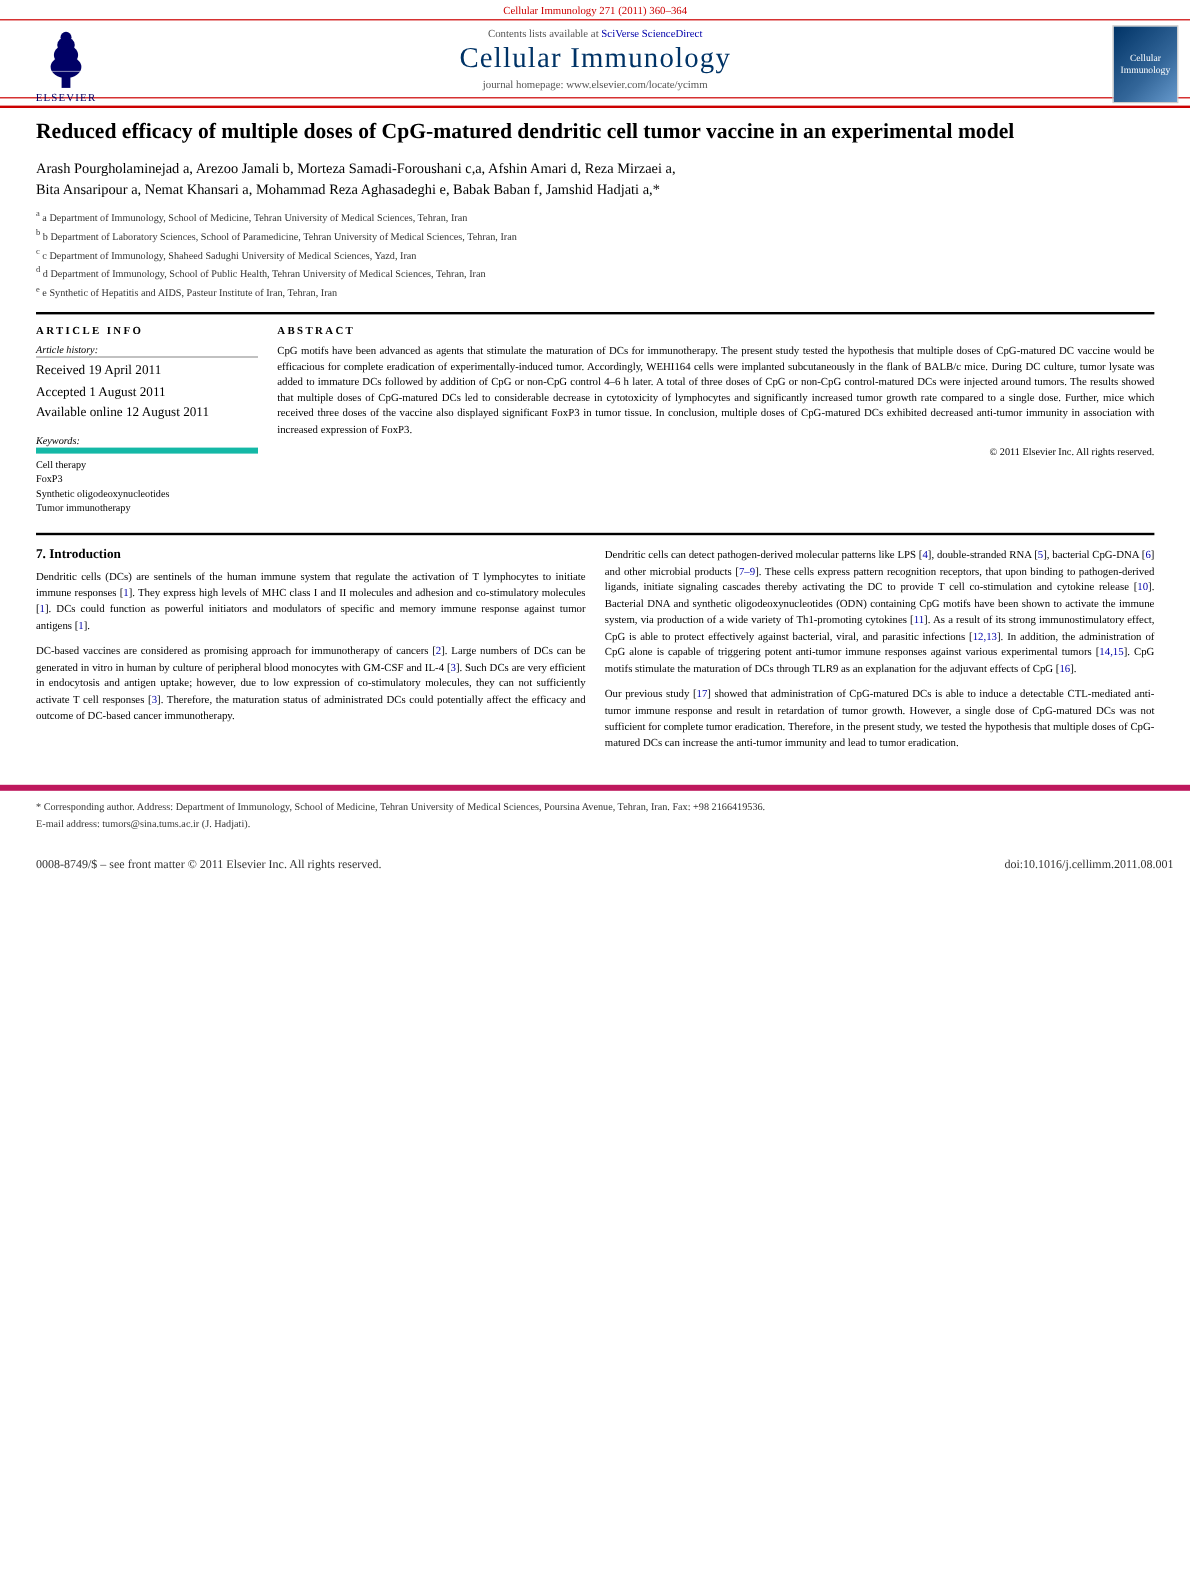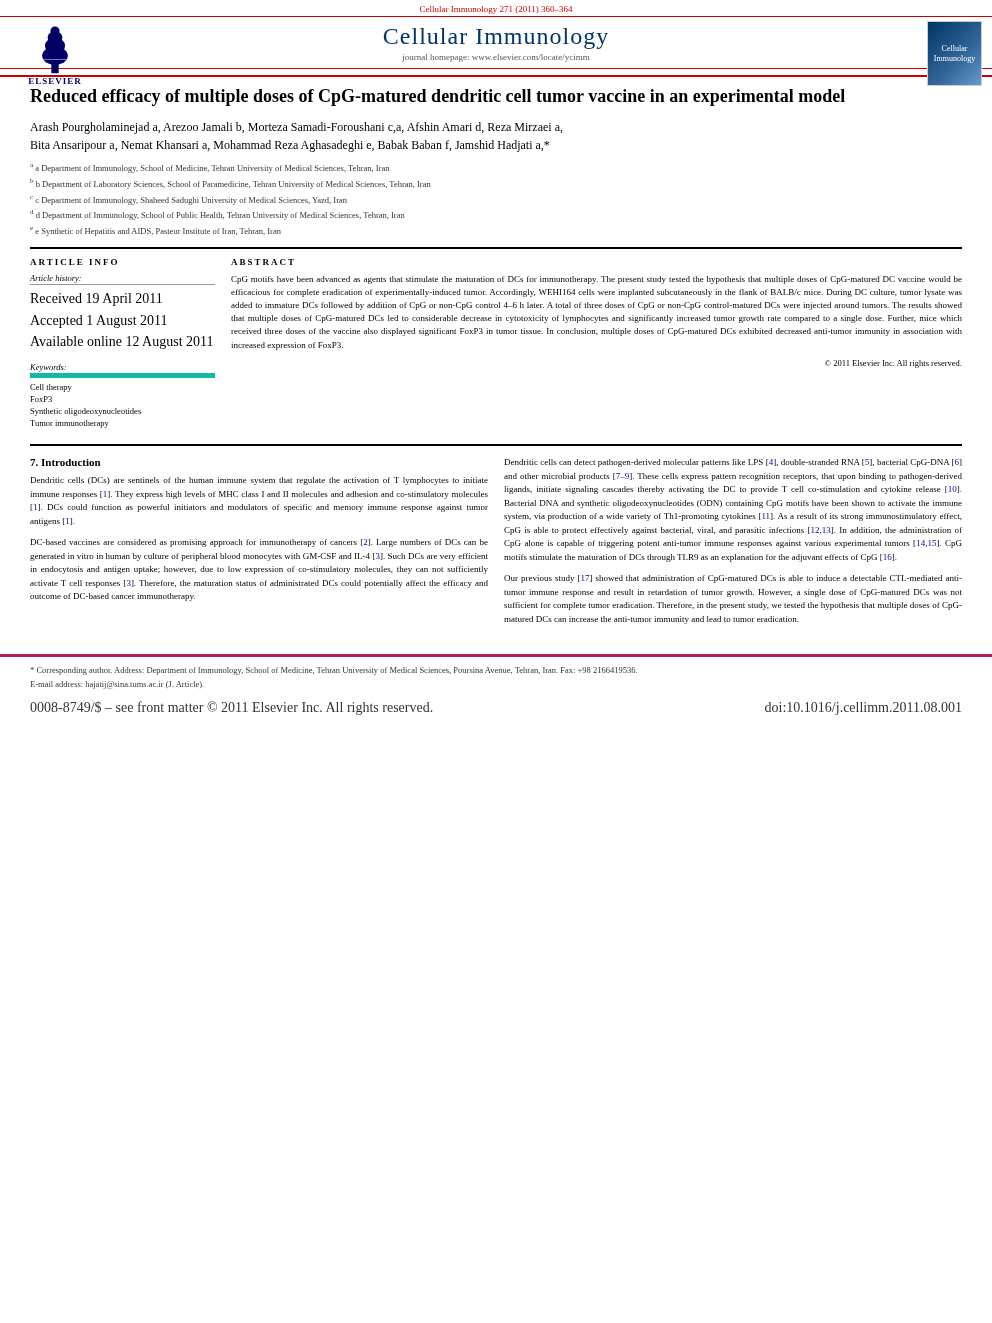--- a/index.html
+++ b/index.html
@@ -43,21 +43,21 @@
       display: flex;
       flex-direction: column;
       align-items: center;
     }
     .elsevier-tree {
       width: 60px;
       height: 55px;
     }
     .elsevier-label {
       font-size: 9px;
-      font-weight: bold;
+      font-weight: normal;
       color: #006;
       letter-spacing: 1px;
     }
     .journal-banner-center {
       flex: 1;
       text-align: center;
     }
     .sciverse-line {
       font-size: 9px;
       color: #555;
@@ -149,21 +149,21 @@
       margin-bottom: 6px;
     }
     .info-section-label {
       font-size: 8.5px;
       font-style: italic;
       border-bottom: 1px solid #999;
       margin-bottom: 4px;
       padding-bottom: 1px;
     }
     .info-item {
-      font-size: 14px;
+      font-size: 11px;
       margin-bottom: 2px;
       line-height: 1.4;
     }
     .keywords-section {
       margin-top: 10px;
     }
     .keywords-label {
       font-size: 8.5px;
       font-style: italic;
       border-bottom: 5px solid #14b8a6;
@@ -222,33 +222,33 @@
       margin-bottom: 8px;
       color: #000;
     }
     .ref-link {
       color: #00a;
       text-decoration: none;
     }
 
     
     .page-footer {
-      padding: 8px 30px 4px 30px;
-      border-top: 3px solid #be185d;
+      padding: 8px 14px 4px 30px;
+      border-top: 5px solid #be185d;
       font-size: 8px;
       color: #333;
     }
     .footnote-line {
       margin-bottom: 2px;
       font-size: 8.5px;
       line-height: 1.4;
     }
     .footer-bottom {
-      margin-top: 9px;
-      font-size: 14px;
+      margin-top: 22px;
+      font-size: 10px;
       display: flex;
       justify-content: space-between;
     }
   </style>
 </head>
 <body>
 
 <div class="journal-header">
   <div class="journal-name-top">Cellular Immunology 271 (2011) 360–364</div>
   <div class="journal-banner">
@@ -261,20 +261,24 @@
           <ellipse cx="30" cy="27" rx="11" ry="9" fill="#006"></ellipse>
           <ellipse cx="30" cy="18" rx="8" ry="7" fill="#006"></ellipse>
           <ellipse cx="30" cy="11" rx="5" ry="5" fill="#006"></ellipse>
 
           <line x1="14" y1="42" x2="46" y2="42" stroke="#fff" stroke-width="0.5"></line>
         </svg>
         <span class="elsevier-label">ELSEVIER</span>
       </div>
     </div>
     <div class="journal-banner-center">
+      <div class="sciverse-line">
+        <span>Contents lists available at</span>
+        <a class="sciverse-link">SciVerse ScienceDirect</a>
+      </div>
       <div class="journal-main-title">Cellular Immunology</div>
       <div class="journal-homepage">
         <span>journal homepage: www.elsevier.com/locate/ycimm</span>
       </div>
     </div>
     <div class="journal-banner-right">
       <div class="journal-thumb">
         <span style="font-size:8px; line-height:1.2;">Cellular Immunology</span>
       </div>
     </div>
@@ -344,18 +348,18 @@
         Our previous study [<a class="ref-link">17</a>] showed that administration of CpG-matured DCs is able to induce a detectable CTL-mediated anti-tumor immune response and result in retardation of tumor growth. However, a single dose of CpG-matured DCs was not sufficient for complete tumor eradication. Therefore, in the present study, we tested the hypothesis that multiple doses of CpG-matured DCs can increase the anti-tumor immunity and lead to tumor eradication.
       </div>
     </div>
 
   </div>
 
 </div>
 
 <div class="page-footer">
   <div class="footnote-line">* Corresponding author. Address: Department of Immunology, School of Medicine, Tehran University of Medical Sciences, Poursina Avenue, Tehran, Iran. Fax: +98 2166419536.</div>
-  <div class="footnote-line">E-mail address: hajatij@sina.tums.ac.ir (J. Article).</div>
+  <div class="footnote-line">E-mail address: tumors@sina.tums.ac.ir (J. Hadjati).</div>
   <div class="footer-bottom">
     <span>0008-8749/$ – see front matter © 2011 Elsevier Inc. All rights reserved.</span>
     <span>doi:10.1016/j.cellimm.2011.08.001</span>
   </div>
 </div>
 
 </body></html>

